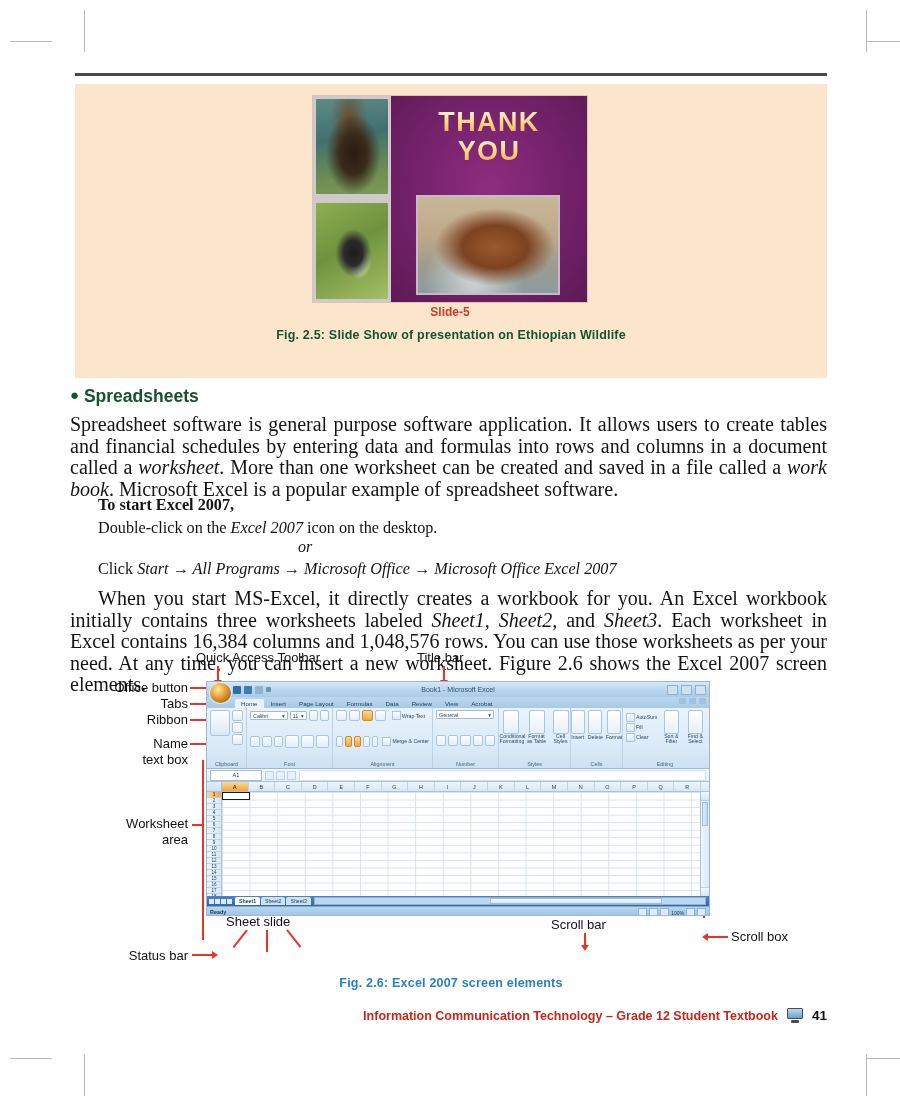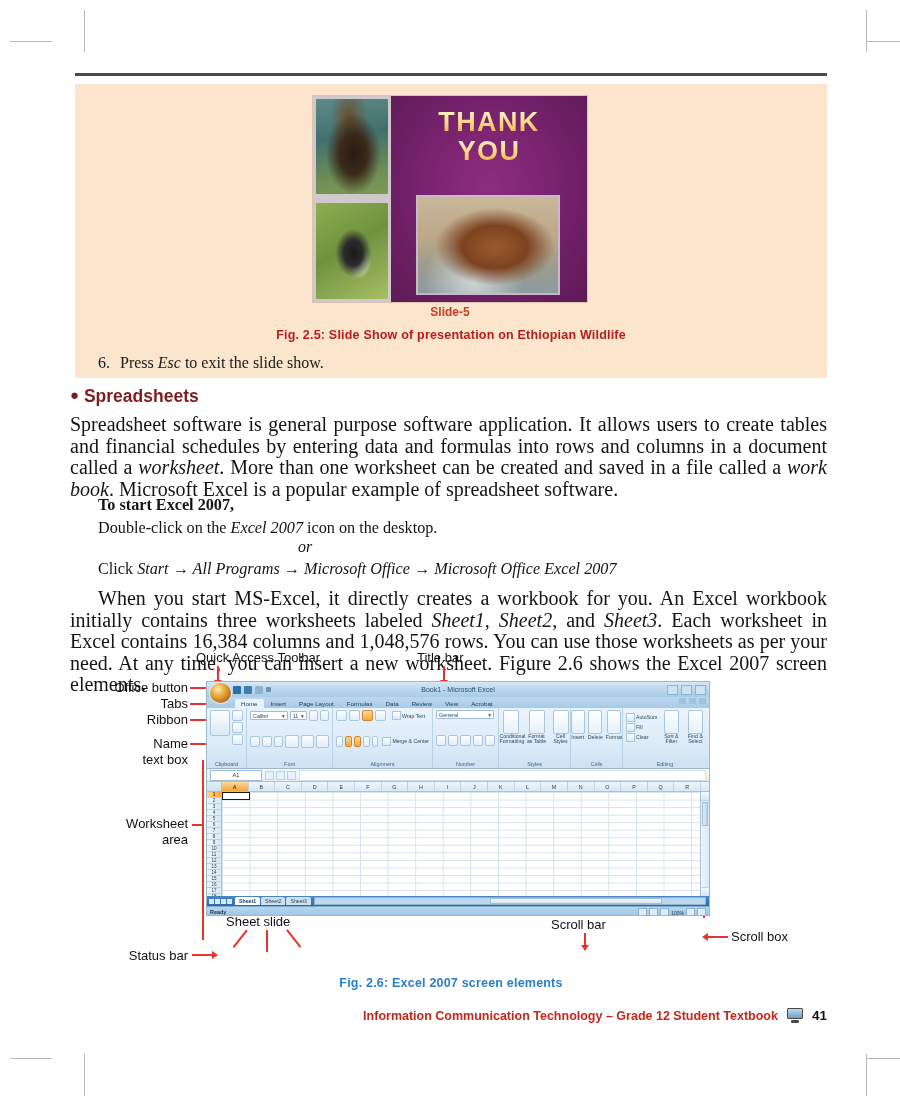--- a/index.html
+++ b/index.html
@@ -90,34 +90,34 @@
     box-shadow:0 0 0 2px #c8b9c6;
   }
   .slide-cap{
     position:absolute;left:313px;top:305px;width:274px;
     text-align:center;color:#cf3b22;
     font-family:"Liberation Sans", sans-serif;
     font-weight:bold;font-size:12px;
   }
   .figcap{
     position:absolute;left:75px;top:328px;width:752px;
-    text-align:center;color:#b91c1c;
+    text-align:center;color:#14532d;
     font-family:"Liberation Sans", sans-serif;
     font-weight:bold;font-size:12.5px;letter-spacing:.2px;
   }
   .step6{
     position:absolute;left:98px;top:354px;width:700px;
     font-size:16px;color:#1a1a1a;
   }
   .step6 .num{display:inline-block;width:22px;}
 
   
   .h-bullet{
     position:absolute;left:70px;top:386px;
-    color:#7f1d1d;font-family:"Liberation Sans", sans-serif;
+    color:#14532d;font-family:"Liberation Sans", sans-serif;
     font-weight:bold;font-size:17.5px;
   }
   .h-bullet .dot{font-size:15px;vertical-align:2px;}
   .para{
     position:absolute;left:70px;width:757px;
     font-size:20px;line-height:21.5px;color:#141414;
     text-align:justify;
   }
   .p1{top:414px;}
   .p2{top:588px;}
@@ -360,23 +360,20 @@
         <div class="thankyou">THANK</div>
         <div class="thankyou">YOU</div>
         <div class="ph-hartebeest"></div>
       </div>
     </div>
   </div>
 
   <div class="slide-cap">Slide-5</div>
   <div class="figcap">Fig. 2.5: Slide Show of presentation on Ethiopian Wildlife</div>
 
-  <div class="step6">
-    <span class="num">6.</span><span>Press </span><span class="i">Esc</span><span> to exit the slide show.</span>
-  </div>
 
   <div class="h-bullet">
     <span class="dot">●</span>
     <span>Spreadsheets</span>
   </div>
 
   <div class="para p1">
     <span>Spreadsheet software is general purpose software application. It allows users to create tables and financial schedules by entering data and formulas into rows and columns in a document called a </span><span class="i">worksheet</span><span>. More than one worksheet can be created and saved in a file called a </span><span class="i">work book</span><span>. Microsoft Excel is a popular example of spreadsheet software.</span>
   </div>
 

